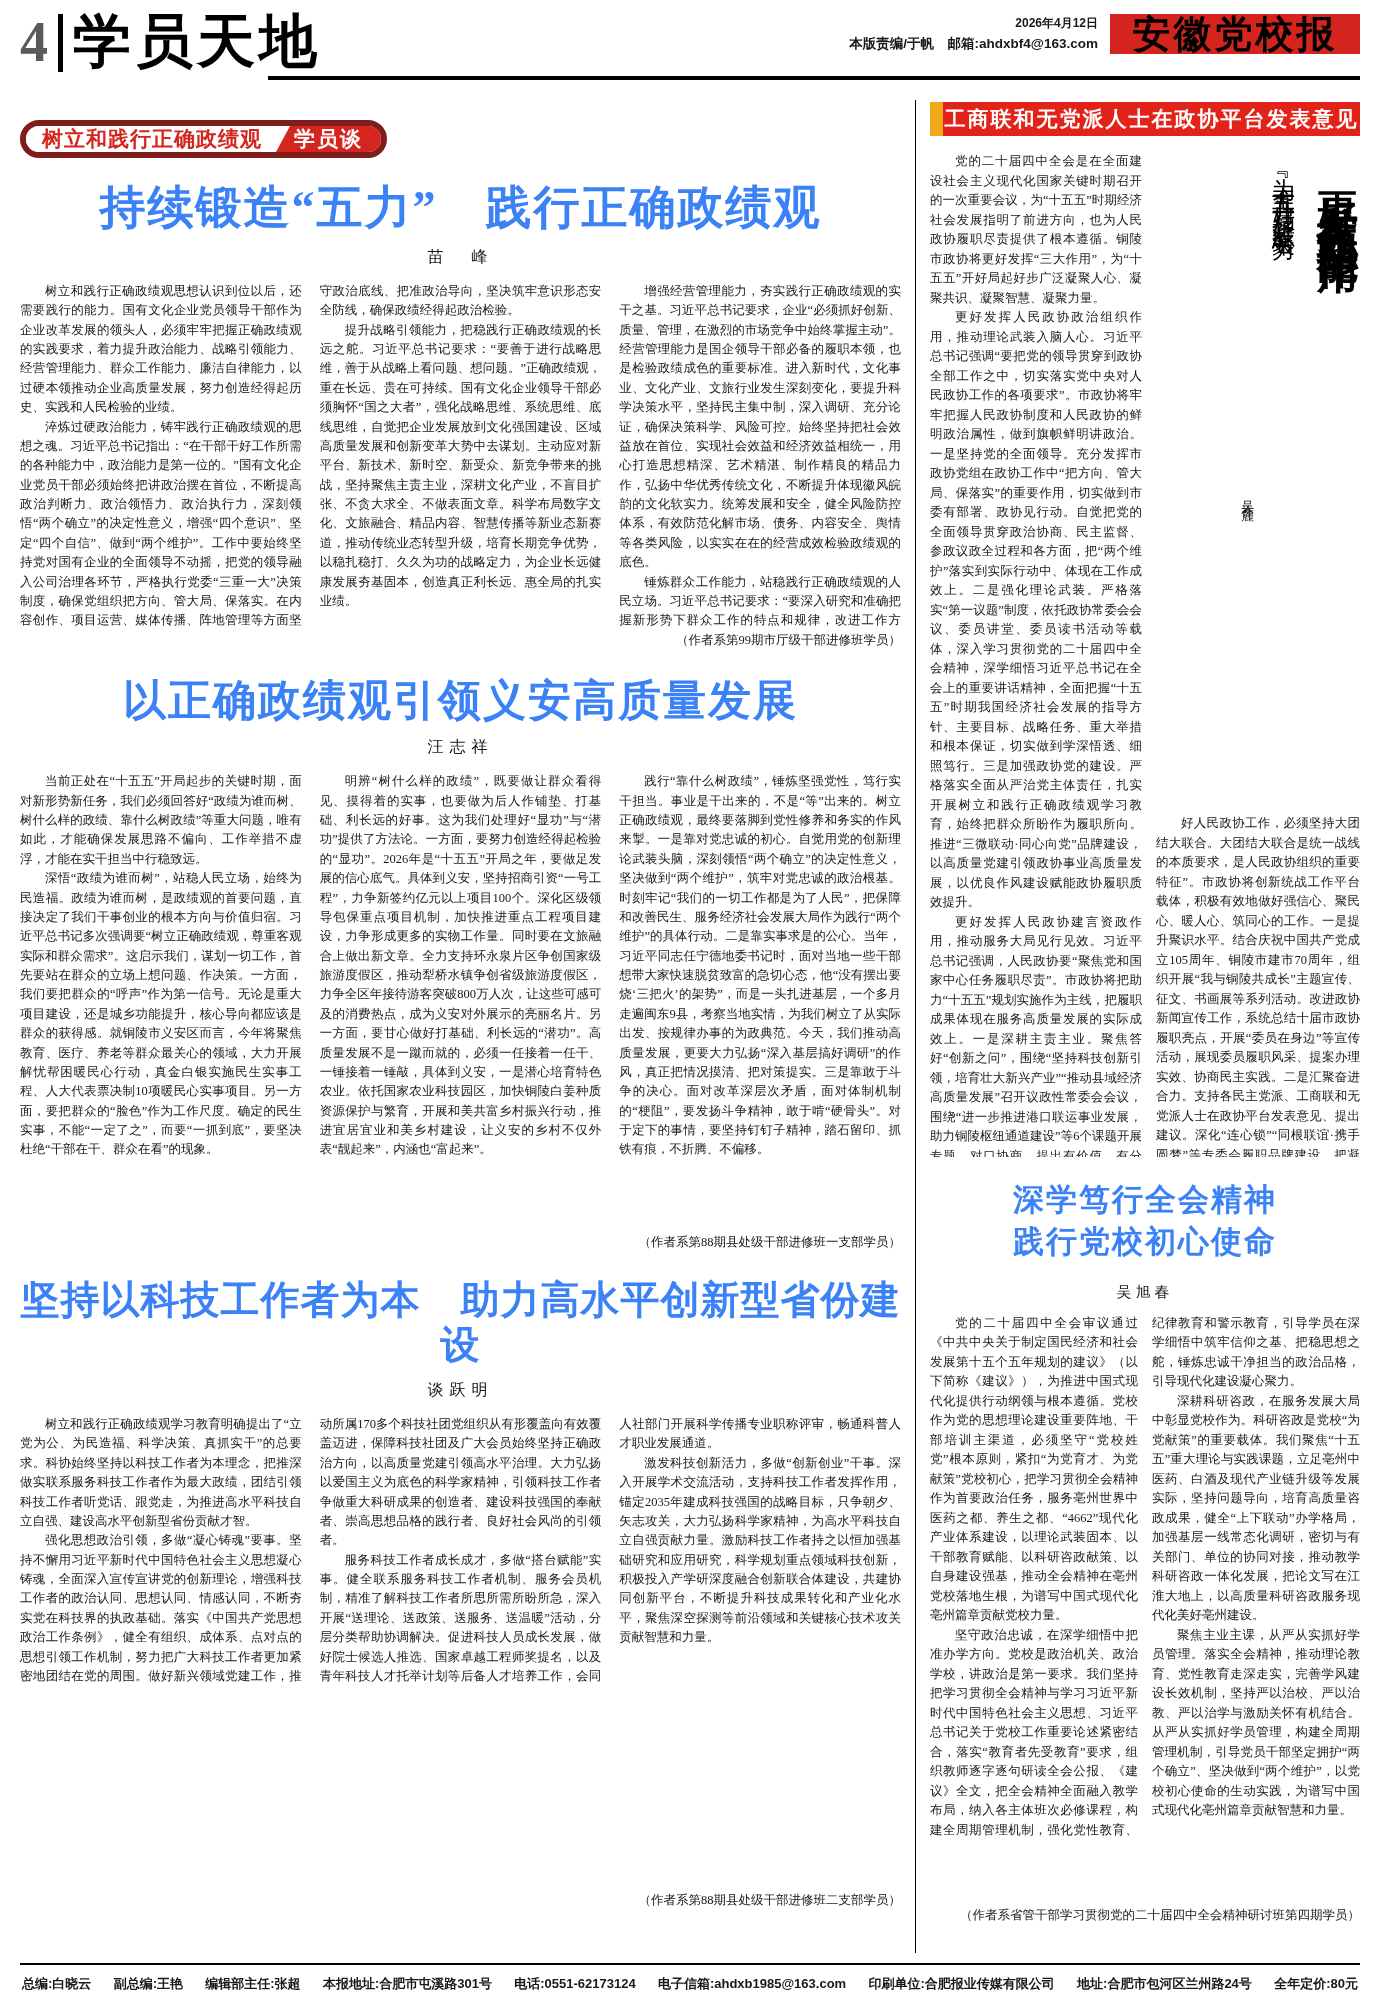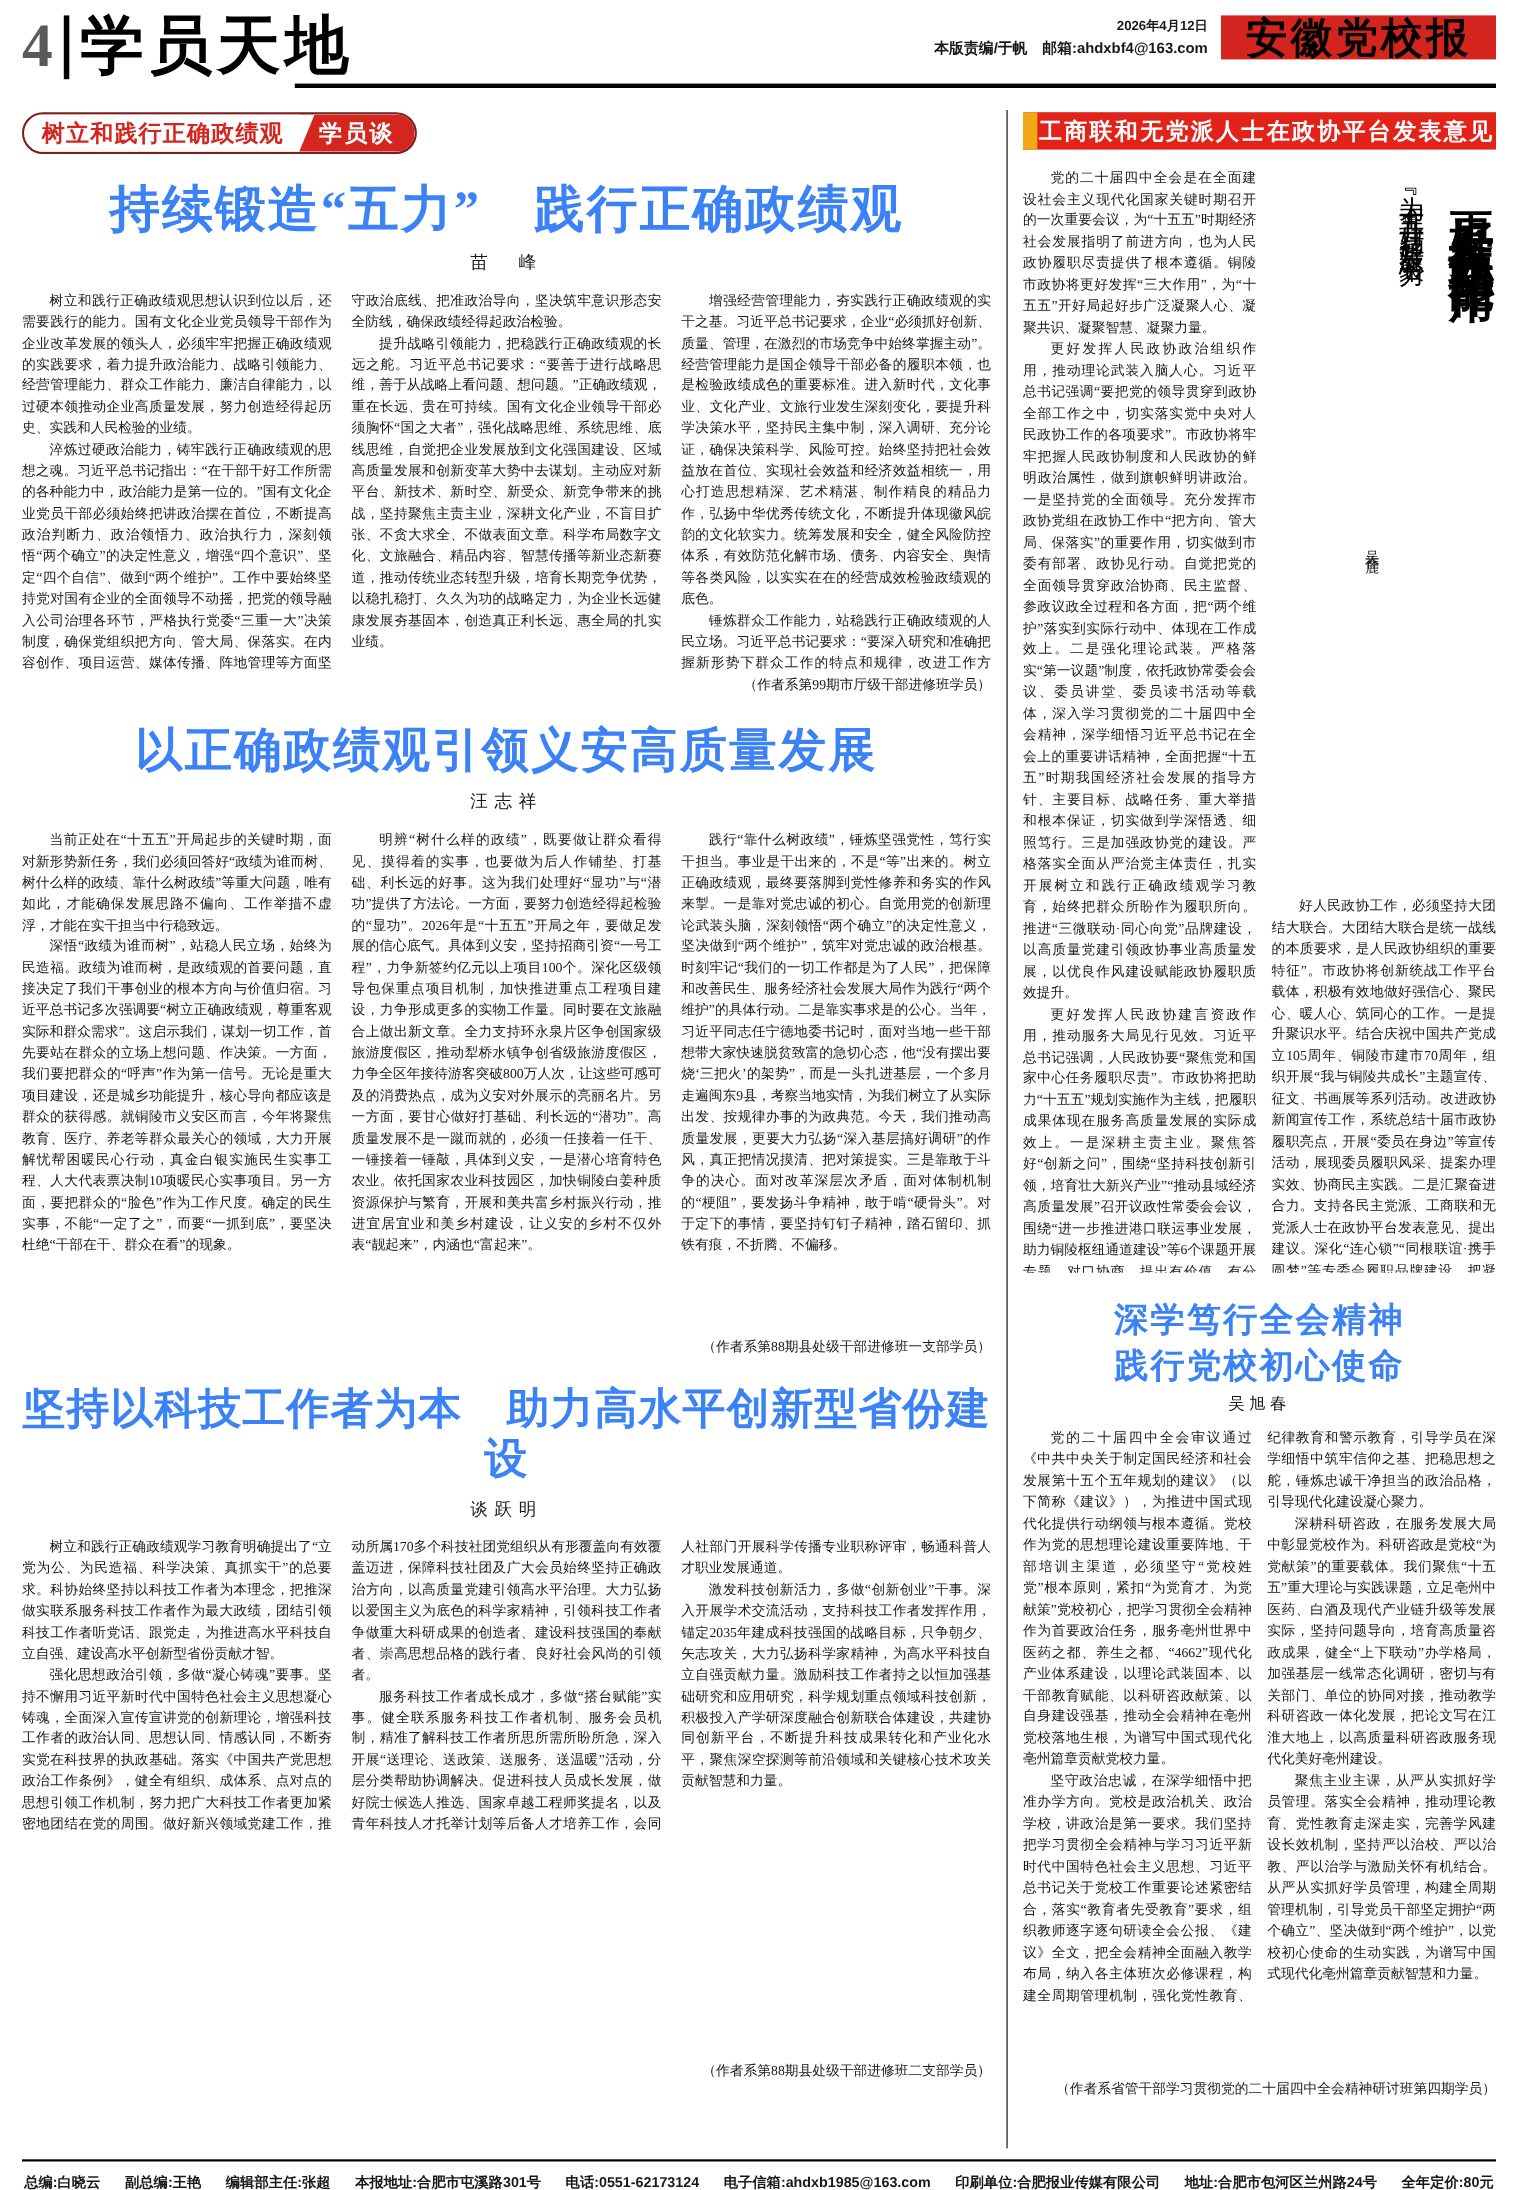--- a/index.html
+++ b/index.html
@@ -23,21 +23,21 @@
   .masthead { width:250px; height:40px; background:#d3251d; color:#000000; display:flex; align-items:center; justify-content:center;
     font-size:38px; font-weight:bold; letter-spacing:3px; }
   .hdr-rule { position:absolute; left:248px; right:0; top:66px; height:4px; background:#000; }
 
   
   .content { flex:1 1 auto; display:flex; margin-top:16px; }
   .left-region { width:895px; flex:0 0 auto; padding-right:14px; }
   .right-region { flex:1 1 auto; border-left:1px solid #000; padding-left:14px; }
 
   
-  .badge { display:inline-flex; align-items:stretch; border:2px solid #7f1d1d; border-radius:20px; overflow:hidden; height:38px; margin:2px 0 10px 0; }
+  .badge { display:inline-flex; align-items:stretch; border:6px solid #7f1d1d; border-radius:20px; overflow:hidden; height:38px; margin:20px 0 10px 0; }
   .badge-left { display:flex; align-items:center; padding:0 14px 0 16px; color:#d4251e; font-weight:bold; font-size:21px; letter-spacing:1px; background:#fff; }
   .badge-right { display:flex; align-items:center; padding:0 18px; background:#d4251e; color:#fff; font-weight:bold; font-size:21px; letter-spacing:2px;
     clip-path:polygon(14px 0, 100% 0, 100% 100%, 0 100%); }
 
   .art-title { text-align:center; font-weight:bold; color:#3b82f6; line-height:1.15; }
   .t1 { font-size:46px; letter-spacing:2px; margin-top:14px; }
   .t2 { font-size:43px; letter-spacing:2px; margin-top:26px; }
   .t3 { font-size:39px; letter-spacing:1px; margin-top:26px; }
   .tb { font-size:31px; letter-spacing:2px; line-height:1.35; margin-top:22px; }
   .byline { text-align:center; font-size:16px; letter-spacing:6px; margin-top:12px; margin-bottom:14px; }
@@ -60,21 +60,21 @@
   .colA1 { width:212px; flex:0 0 auto; overflow:hidden; font-size:12.5px; line-height:1.56; text-align:justify; margin-right:14px; }
   .colA2 { flex:1 1 auto; display:flex; flex-direction:column; position:relative; }
   .v-head { height:662px; flex:0 0 auto; writing-mode:vertical-rl; padding-top:8px; }
   .v-main { font-size:41px; font-weight:bold; letter-spacing:7px; line-height:1.1; color:#000; }
   .v-sub { font-size:23px; letter-spacing:4px; margin:0 16px 0 12px; color:#000; }
   .v-author { font-size:13px; letter-spacing:4px; padding-top:330px; }
   .colA2-text { flex:1 1 auto; overflow:hidden; font-size:12.5px; line-height:1.56; text-align:justify; }
 
   .artB { margin-top:20px; position:relative; }
   .tb-line { display:block; }
-  .bybline { text-align:center; font-size:15px; letter-spacing:4px; margin-top:4px; margin-bottom:12px; }
+  .bybline { text-align:center; font-size:15px; letter-spacing:4px; margin-top:20px; margin-bottom:12px; }
 
   
   .footer { flex:0 0 auto; border-top:2px solid #000; margin-top:10px; padding:10px 2px 0 2px; height:28px;
     display:flex; justify-content:space-between; font-family:"Liberation Sans",sans-serif; font-size:13px; font-weight:bold; }
 </style>
 </head>
 <body>
 
 <div class="page">
 

